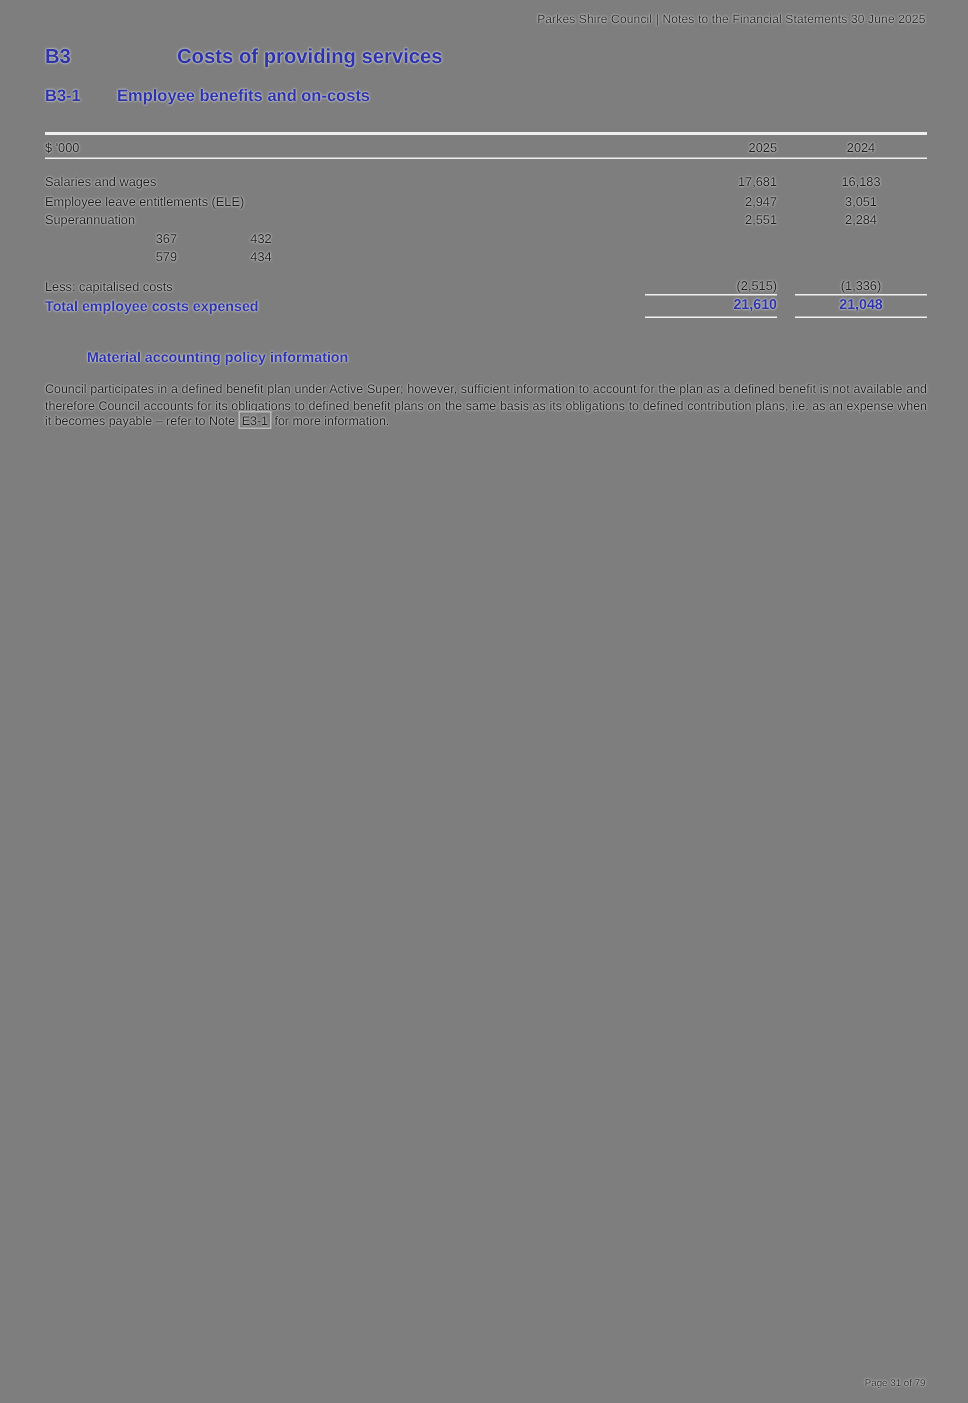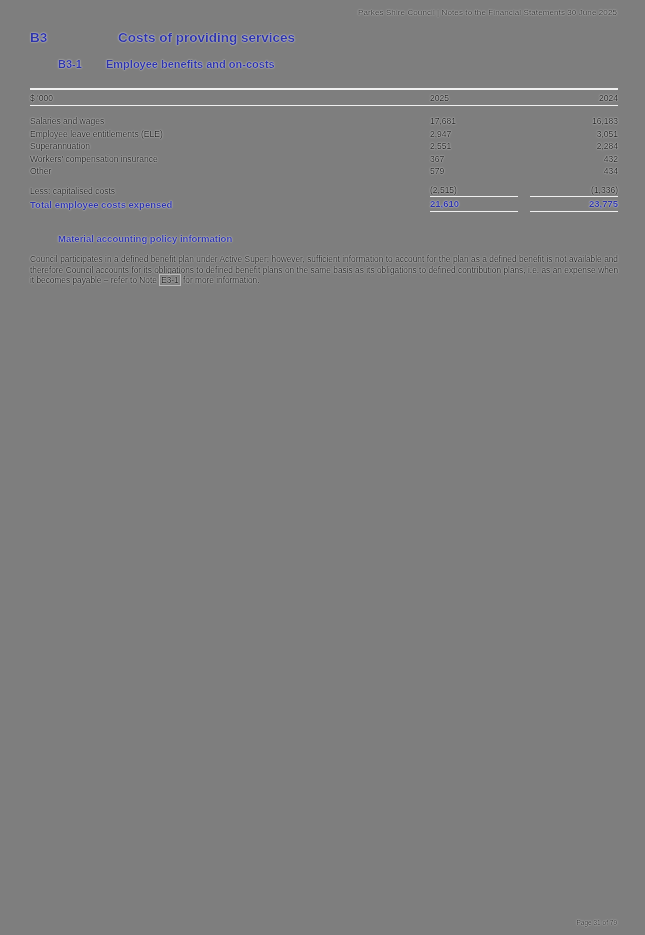--- a/index.html
+++ b/index.html
@@ -25,31 +25,31 @@
     color:#2e34a8;font-size:13.5px;font-weight:bold;
     display:flex;
     gap:40px;
   }
   .h1 .code{width:48px;flex:0 0 48px;}
   .h2{
     position:absolute;top:58px;left:30px;width:588px;
     color:#2e34a8;font-size:11px;font-weight:bold;
     display:flex;
   }
-  .h2 .code{width:48px;flex:0 0 48px;margin-left:28px;}
+  .h2 .code{width:48px;flex:0 0 48px;}
 
   .table{
     position:absolute;top:88px;left:30px;width:588px;
     font-size:8.5px;color:#1c1c1c;
   }
   .trow{display:flex;align-items:center;height:12.5px;}
   .trow .lbl{flex:1;}
-  .trow .c1{width:88px;flex:0 0 88px;}
+  .trow .c1{width:88px;flex:0 0 88px;text-align:right;}
   .trow .cgap{width:12px;flex:0 0 12px;}
-  .trow .c2{width:88px;flex:0 0 88px;text-align:right;}
+  .trow .c2{width:88px;flex:0 0 88px;text-align:center;}
 
   .thead{
     height:15px;font-weight:normal;
     border-top:2px solid #efefef;
     border-bottom:1px solid #efefef;
   }
   .tspacer{height:9px;}
   .tspacer-sm{height:7px;}
 
   .rule-under .c1,.rule-under .c2{
@@ -126,47 +126,45 @@
     </div>
 
     <div class="trow">
       <span class="lbl">Superannuation</span>
       <span class="c1">2,551</span>
       <span class="cgap"></span>
       <span class="c2">2,284</span>
     </div>
 
     <div class="trow">
-      <span class="lbl">Workers' compensation insurance</span>
       <span class="c1">367</span>
       <span class="cgap"></span>
       <span class="c2">432</span>
     </div>
 
     <div class="trow">
-      <span class="lbl">Other</span>
       <span class="c1">579</span>
       <span class="cgap"></span>
       <span class="c2">434</span>
     </div>
 
     <div class="tspacer-sm"></div>
 
     <div class="trow rule-under">
       <span class="lbl">Less: capitalised costs</span>
       <span class="c1">(2,515)</span>
       <span class="cgap"></span>
       <span class="c2">(1,336)</span>
     </div>
 
     <div class="trow total">
       <span class="lbl">Total employee costs expensed</span>
       <span class="c1">21,610</span>
       <span class="cgap"></span>
-      <span class="c2">23,775</span>
+      <span class="c2">21,048</span>
     </div>
 
   </div>
 
   <div class="policy-head halo">Material accounting policy information</div>
 
   <p class="policy-body halo"><span>Council participates in a defined benefit plan under Active Super; however, sufficient information to account for the plan as a defined benefit is not available and therefore Council accounts for its obligations to defined benefit plans on the same basis as its obligations to defined contribution plans, i.e. as an expense when it becomes payable – refer to Note </span><span class="note-link">E3-1</span><span> for more information.</span></p>
 
   <div class="doc-footer halo">Page 31 of 79</div>
 

